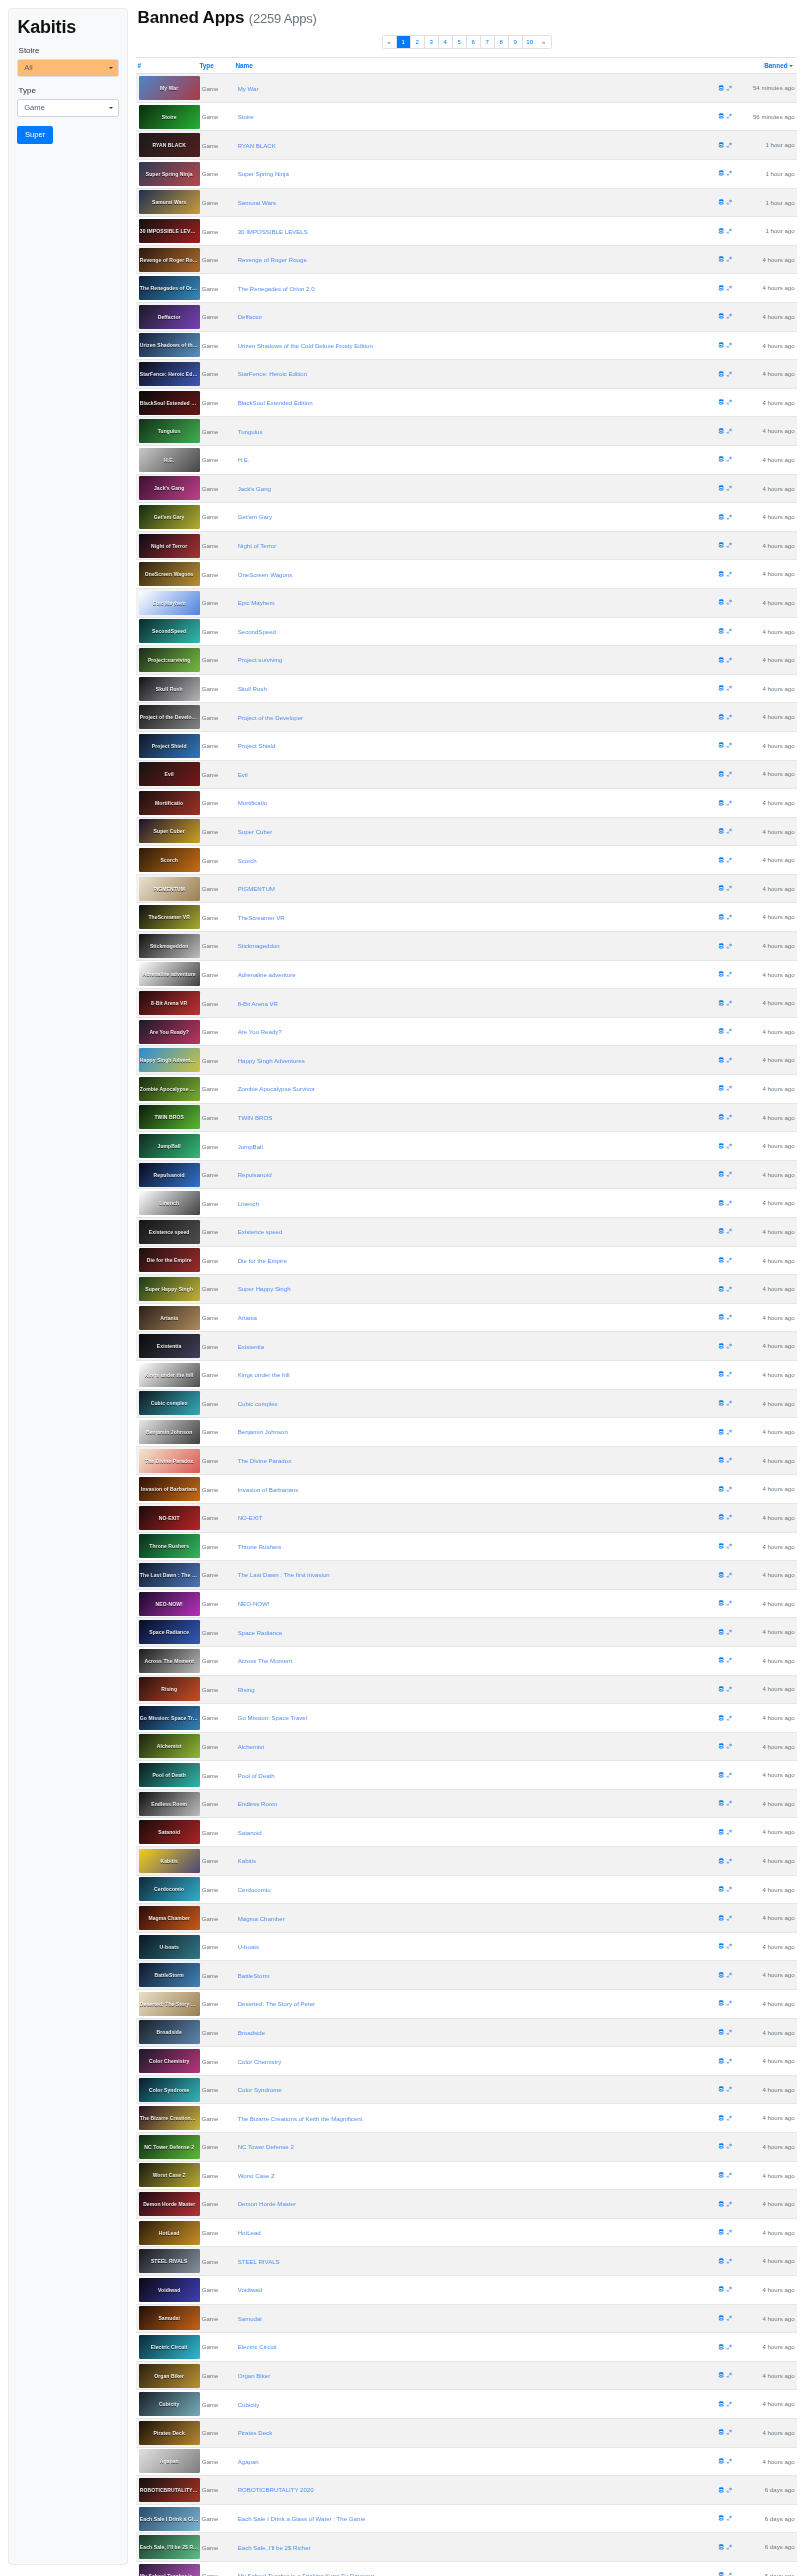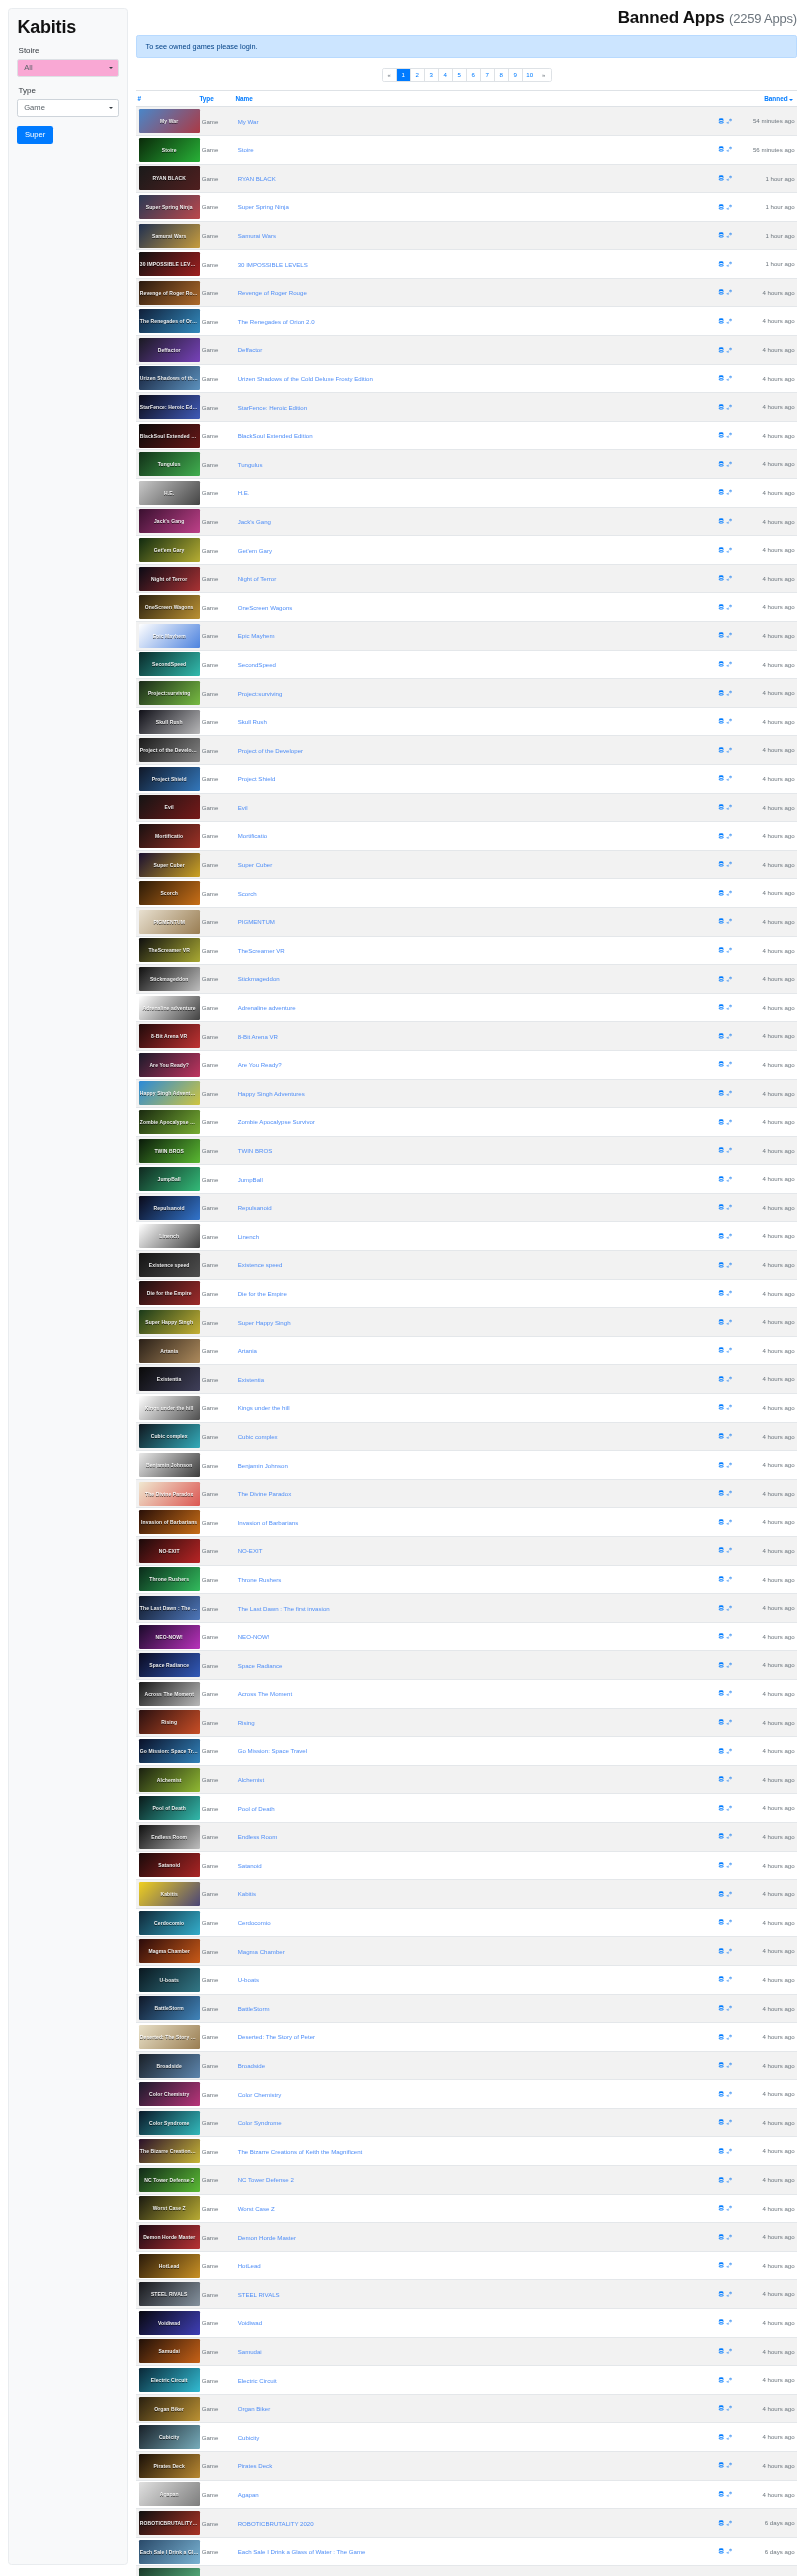--- a/index.html
+++ b/index.html
@@ -46,21 +46,21 @@
     width: 100%;
     height: 18px;
     border-radius: 2.3px;
     font-size: 7.6px;
     color: #5a6268;
     padding: 0 11.7px 0 5.8px;
     display: flex;
     align-items: center;
     position: relative;
     margin-bottom: 9.3px;
-    background: #f9a8d4;
+    background: #fdba74;
     border: 0.6px solid #dde1e5;
   }
   .select-box.white { background: #ffffff; border: 0.6px solid #ced4da; }
   .caret {
     position: absolute;
     right: 4.7px; top: 50%;
     transform: translateY(-50%);
     width: 0; height: 0;
     border-left: 2.3px solid transparent;
     border-right: 2.3px solid transparent;
@@ -83,21 +83,20 @@
     flex: 1;
     min-width: 0;
     padding-right: 2.3px;
   }
   .page-title {
     font-size: 17px;
     font-weight: 700;
     color: #121212;
     margin: 0 0 6.4px 1.2px;
     letter-spacing: -0.2px;
-    text-align: right;
   }
   .page-title .count {
     font-weight: 400;
     font-size: 13px;
     color: #6c757d;
   }
   .alert {
     background: #cce5ff;
     color: #004085;
     border: 0.6px solid #b8daff;
@@ -240,21 +239,20 @@
     <button class="apply-btn">Super</button>
   </aside>
 
   <main class="main">
 
     <h1 class="page-title">
       <span>Banned Apps</span>
       <span class="count">(2259 Apps)</span>
     </h1>
 
-    <div class="alert">To see owned games please login.</div>
 
     <div class="pagination-wrap">
       <div class="pagination">
         <div class="page-item arrow">«</div>
         <div id="page-links" style="display:contents"><div class="page-item active">1</div><div class="page-item">2</div><div class="page-item">3</div><div class="page-item">4</div><div class="page-item">5</div><div class="page-item">6</div><div class="page-item">7</div><div class="page-item">8</div><div class="page-item">9</div><div class="page-item">10</div></div>
         <div class="page-item arrow">»</div>
       </div>
     </div>
 
     <table class="apps">

